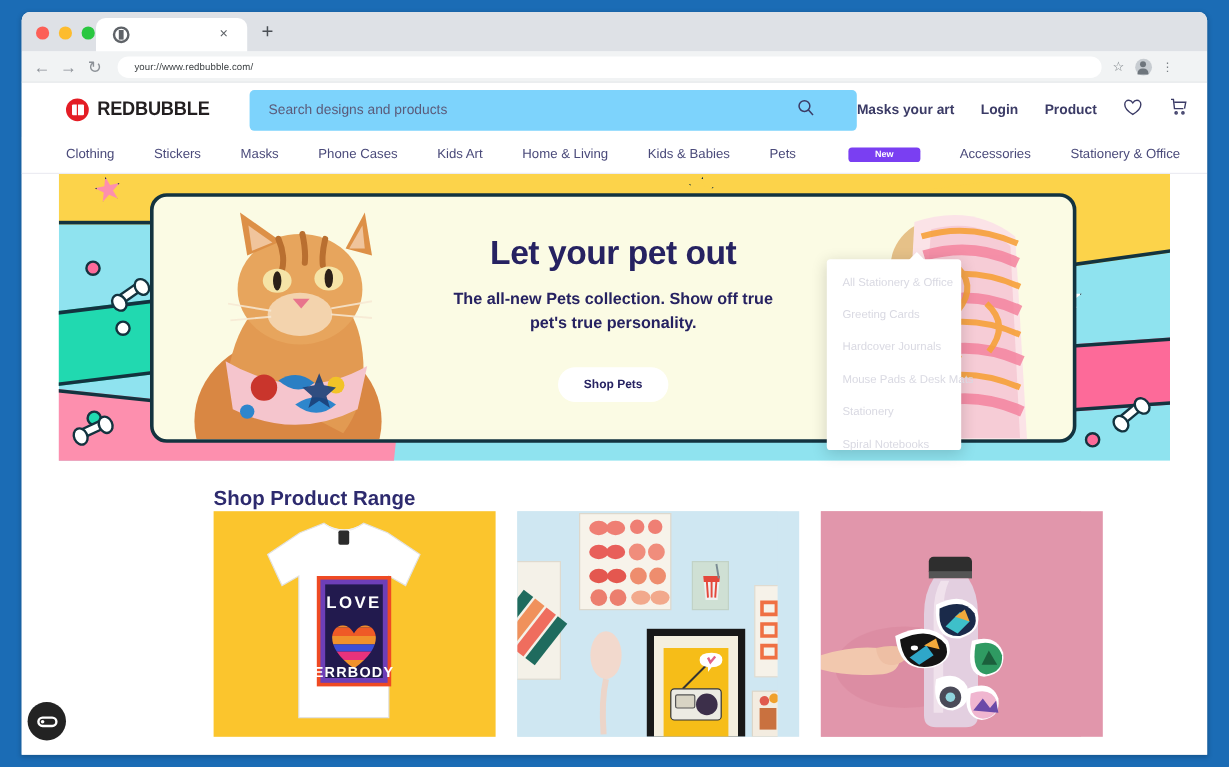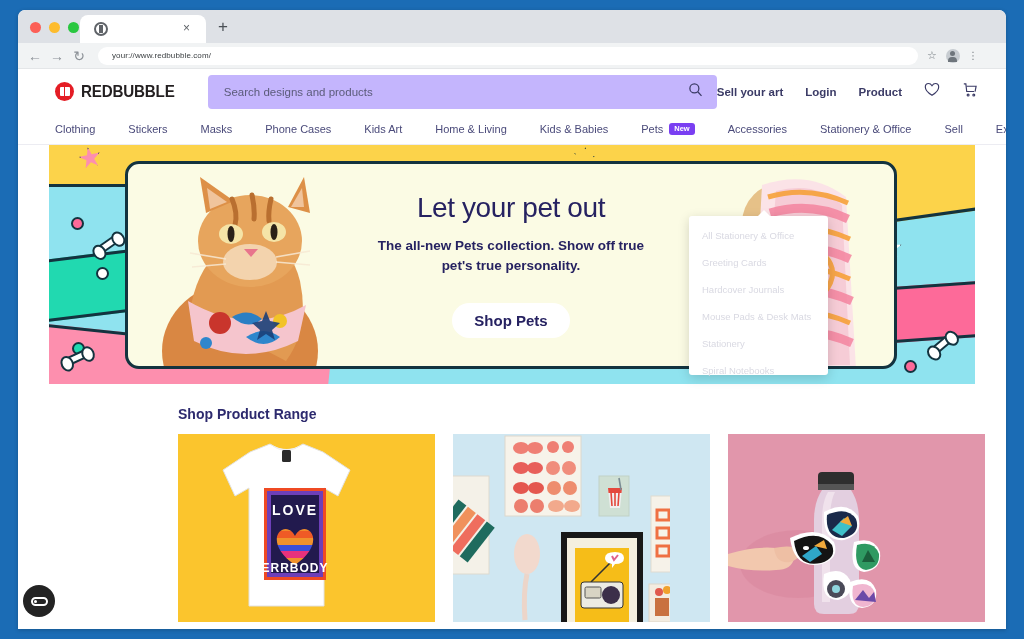--- a/index.html
+++ b/index.html
@@ -115,21 +115,21 @@
     position: relative;
     height: 560px;
     background: #fff;
     overflow: hidden;
   }
 
   
   #siteheader {
     height: 45px;
     display: flex; align-items: center;
-    padding-left: 37px; padding-right: 28px;
+    padding-left: 37px; padding-right: 16px;
   }
   #logo { display: flex; align-items: center; gap: 7px; }
   #logo-mark {
     width: 19px; height: 19px; border-radius: 50%;
     background: #e41d25; position: relative;
   }
   #logo-mark::before {
     content:""; position:absolute; left:4.5px; top:5px;
     width:4.5px; height:9px; background:#fff; border-radius:1px 0 0 1px;
   }
@@ -140,24 +140,24 @@
   #logo-text {
     font-size: 16.5px; font-weight: 700;
     color: #231f20; letter-spacing: -0.2px;
     font-family: "Liberation Sans Narrow", "Liberation Sans", sans-serif;
     transform: scaleX(.92); transform-origin: left center;
   }
 
   #searchbox {
     margin-left: 25px;
     width: 535px; height: 34px;
-    background: #c4b5fd;
+    background: #7dd3fc;
     border-radius: 4px;
     display: flex; align-items: center;
-    justify-content: space-between;
+    justify-content: flex-start;
     padding: 0 14px 0 16px;
   }
   #search-input {
     border: none; background: transparent; outline: none;
     font-family: "Liberation Sans", sans-serif;
     font-size: 11.5px; color: #4a4a68;
     width: 440px;
   }
   #search-input::placeholder { color: #5b5b7a; }
 
@@ -186,22 +186,23 @@
     font-size: 11px; color: #4a4a7a;
     white-space: nowrap;
     margin-right: 33px;
     display: flex; align-items: center; gap: 6px;
     cursor: pointer;
     justify-content: flex-end;
   }
   .badge {
     background: #7a3ff2; color: #fff;
     font-size: 7.5px; font-weight: 700;
-    padding: 2px 5px; border-radius: 3px;
+    padding: 2px 22px; border-radius: 3px;
     line-height: 1;
+    margin-left: 38px;
   }
 
   
   #hero {
     position: relative;
     margin: 0 auto;
     width: 926px; height: 239px;
     overflow: hidden;
   }
   
@@ -273,54 +274,54 @@
     left: 76px; top: 16px;
     width: 772px; height: 208px;
     background: #fbfbe4;
     border: 3px solid #13333f;
     border-radius: 14px;
     overflow: hidden;
     display: flex; align-items: center; justify-content: center;
   }
   #hero-text { text-align: center; position: relative; z-index: 2; }
   #hero-title {
-    font-size: 28px; font-weight: 400;
+    font-size: 28px; font-weight: 700;
     color: #262261; letter-spacing: -.4px;
   }
   #hero-sub {
     margin-top: 12px;
     font-size: 13.5px; font-weight: 700;
     color: #262261; line-height: 1.45;
     width: 285px;
   }
   #hero-cta {
     margin: 28px auto 0;
     background: #fff; color: #262261;
-    font-size: 15px; font-weight: 700;
+    font-size: 10px; font-weight: 700;
     border: none; border-radius: 18px;
     padding: 9px 22px; cursor: pointer;
     font-family: "Liberation Sans", sans-serif;
   }
 
   
   #cat {
     position: absolute; left: 0; bottom: 0;
     width: 210px; height: 205px; z-index: 3;
   }
   
   #dog {
     position: absolute; right: 0; bottom: 0;
     width: 170px; height: 205px; z-index: 3;
   }
 
   
   #dropdown {
     position: absolute;
     left: 671px; top: 147px;
-    width: 139px; height: 159px;
+    width: 112px; height: 159px;
     background: #fff;
     border-radius: 3px;
     box-shadow: 0 3px 12px rgba(0,0,0,.16);
     z-index: 9;
     padding: 14px 0 0 13px;
   }
   #dropdown::before {
     content:""; position:absolute; top:-6px; left: 68px;
     border-left: 7px solid transparent;
     border-right: 7px solid transparent;
@@ -331,26 +332,26 @@
     margin-bottom: 16px;
     white-space: nowrap;
     cursor: pointer;
   }
 
   
   #range {
     padding: 22px 0 0 160px;
   }
   #range-title {
-    font-size: 14px; font-weight: 700; color: #2d2a6e;
-    margin-bottom: 12px;
+    font-size: 17px; font-weight: 700; color: #2d2a6e;
+    margin-bottom: 0;
   }
   #cards { display: flex; gap: 18px; }
   .card {
-    width: 257px; height: 188px;
+    width: 235px; height: 188px;
     overflow: hidden; position: relative;
     cursor: pointer;
   }
   #card1 { background: #fbc52d; }
   #card2 { background: #cfe7f2; }
   #card3 { background: #e196ab; }
 
   
   #a11y {
     position: absolute; left: 5px; bottom: 12px;
@@ -414,21 +415,21 @@
           <input id="search-input" type="text" placeholder="Search designs and products" style="">
           <span>
             <svg width="15" height="15" viewBox="0 0 20 20" fill="none" stroke="#3b3b66" stroke-width="1.7">
               <circle cx="8.5" cy="8.5" r="6"></circle>
                 <line x1="13" y1="13" x2="18" y2="18.5"></line>
             </svg>
           </span>
         </div>
 
         <div id="header-links">
-          <a href="#">Sell your art</a>
+          <a href="#">Masks your art</a>
           <a href="#">Login</a>
           <a href="#">Product</a>
           <span class="hicon">
             <svg width="16" height="15" viewBox="0 0 22 20" fill="none" stroke="#3b3b66" stroke-width="1.6">
               <path d="M11 18C11 18 1.8 12.4 1.8 6.6 1.8 3.7 4 1.8 6.3 1.8c1.9 0 3.6 1.3 4.7 3 1.1-1.7 2.8-3 4.7-3 2.3 0 4.5 1.9 4.5 4.8C20.2 12.4 11 18 11 18z"></path>
             </svg>
           </span>
           <span class="hicon">
             <svg width="16" height="16" viewBox="0 0 22 22" fill="none" stroke="#3b3b66" stroke-width="1.6">
               <path d="M2.5 2.5h2.8l1.2 10.6h10.2"></path>

